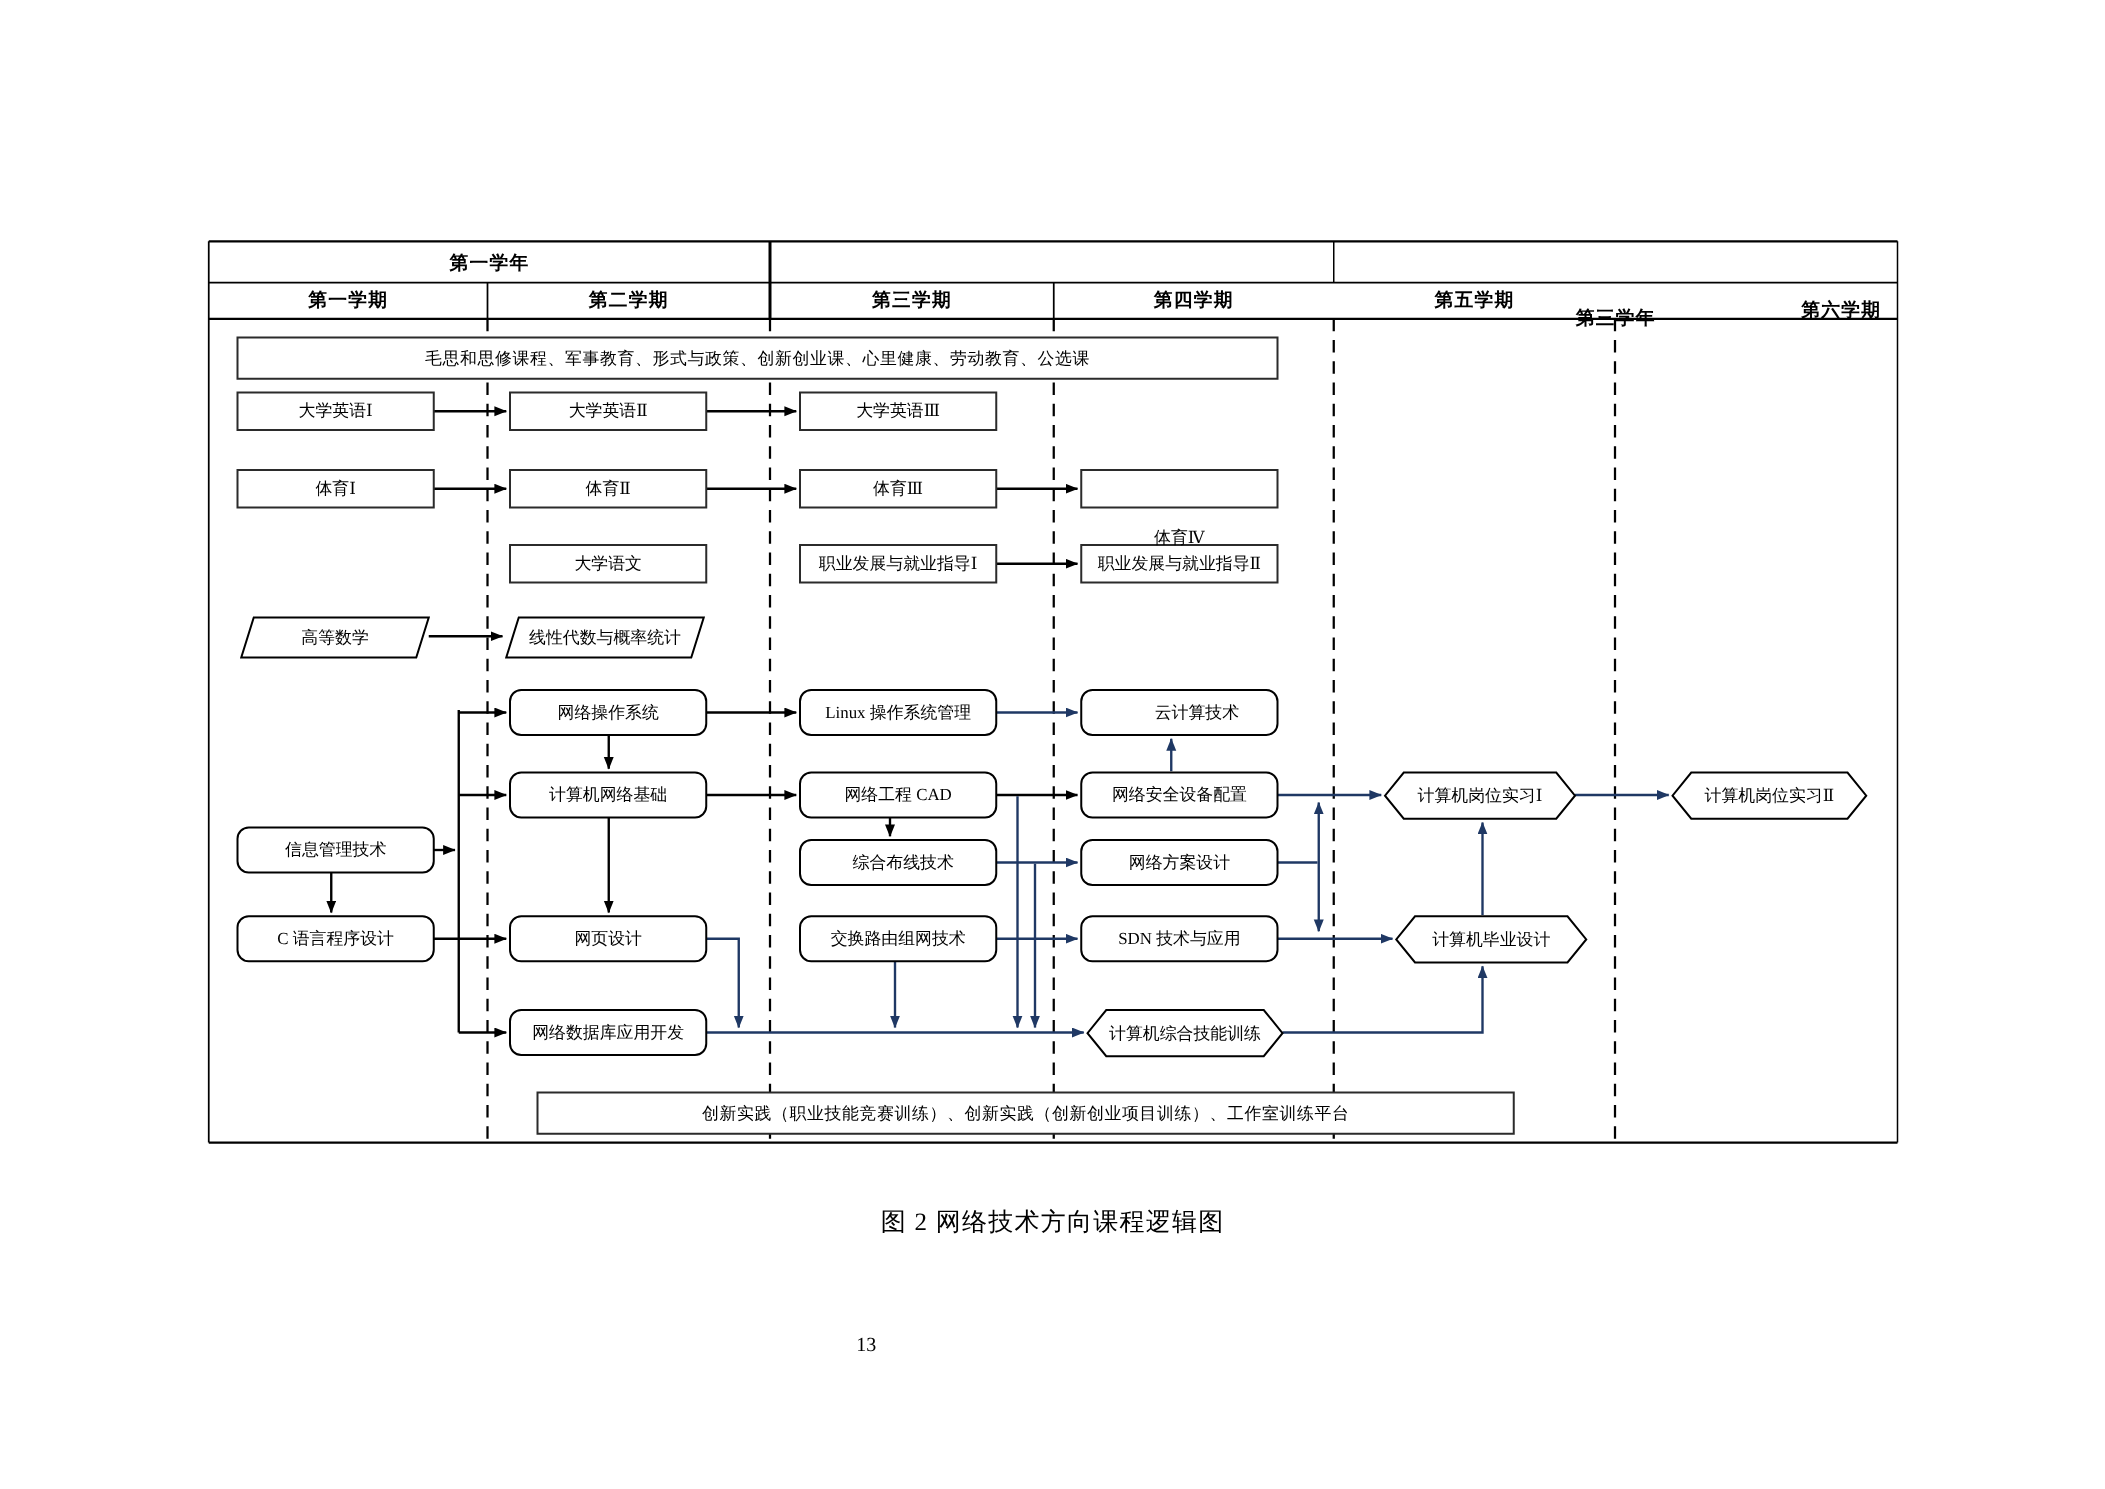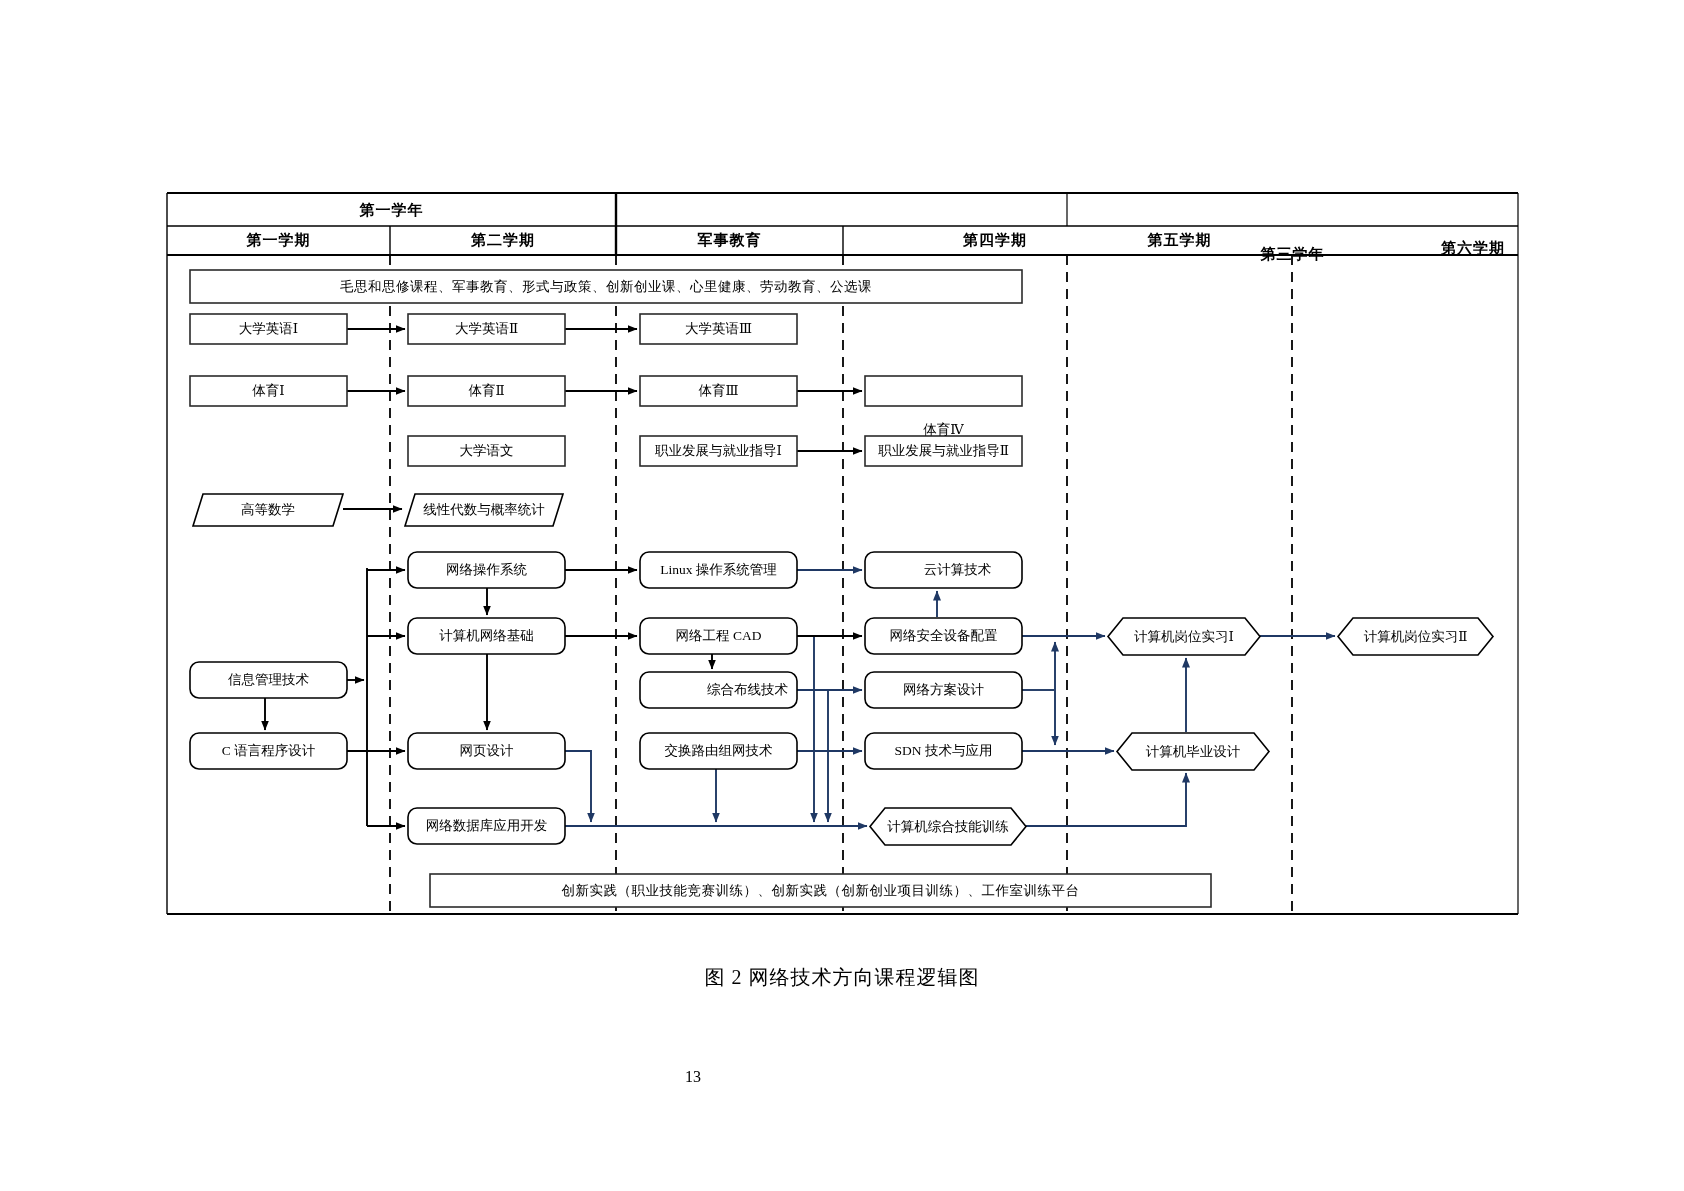--- a/index.html
+++ b/index.html
@@ -122,22 +122,22 @@
         <polygon points="885,808 1011,808 1026,826.5 1011,845 885,845 870,826.5" stroke="#000" fill="#ffffff" stroke-width="1.6"></polygon>
         <rect x="430" y="874" width="781" height="33" stroke="#2b2b2b" fill="#ffffff" stroke-width="1.6"></rect>
       </g>
   </svg>
 
   <div class="hcell" style="left:167px;top:194px;width:449px;height:32px;">第一学年</div>
   <div class="hcell" style="left:1067px;top:194px;width:451px;height:32px;margin-top:44px;">第三学年</div>
 
   <div class="hcell" style="left:167px;top:226px;width:223px;height:29px;">第一学期</div>
   <div class="hcell" style="left:390px;top:226px;width:226px;height:29px;">第二学期</div>
-  <div class="hcell" style="left:616px;top:226px;width:227px;height:29px;">军事教育</div>
-  <div class="hcell" style="left:843px;top:226px;width:224px;height:29px;padding-left:40px;">第四学期</div>
+  <div class="hcell" style="left:616px;top:226px;width:227px;height:29px;">第三学期</div>
+  <div class="hcell" style="left:843px;top:226px;width:224px;height:29px;">第四学期</div>
   <div class="hcell" style="left:1067px;top:226px;width:225px;height:29px;">第五学期</div>
   <div class="hcell" style="left:1360px;top:226px;width:226px;height:45px;">第六学期</div>
 
   <div id="labels-layer">
       <div class="node-label banner-label" style="left: 190px; top: 270px; width: 832px; height: 33px;">毛思和思修课程、军事教育、形式与政策、创新创业课、心里健康、劳动教育、公选课</div>
       <div class="node-label" style="left: 190px; top: 314px; width: 157px; height: 30px;">大学英语Ⅰ</div>
       <div class="node-label" style="left: 408px; top: 314px; width: 157px; height: 30px;">大学英语Ⅱ</div>
       <div class="node-label" style="left: 640px; top: 314px; width: 157px; height: 30px;">大学英语Ⅲ</div>
       <div class="node-label" style="left: 190px; top: 376px; width: 157px; height: 30px;">体育Ⅰ</div>
       <div class="node-label" style="left: 408px; top: 376px; width: 157px; height: 30px;">体育Ⅱ</div>
@@ -148,21 +148,21 @@
       <div class="node-label" style="left: 865px; top: 436px; width: 157px; height: 30px;">职业发展与就业指导Ⅱ</div>
       <div class="node-label" style="left: 193px; top: 494px; width: 150px; height: 32px;">高等数学</div>
       <div class="node-label" style="left: 405px; top: 494px; width: 158px; height: 32px;">线性代数与概率统计</div>
       <div class="node-label" style="left: 408px; top: 552px; width: 157px; height: 36px;">网络操作系统</div>
       <div class="node-label" style="left: 640px; top: 552px; width: 157px; height: 36px;">Linux 操作系统管理</div>
       <div class="node-label" style="left: 865px; top: 552px; width: 185px; height: 36px;">云计算技术</div>
       <div class="node-label" style="left: 408px; top: 618px; width: 157px; height: 36px;">计算机网络基础</div>
       <div class="node-label" style="left: 640px; top: 618px; width: 157px; height: 36px;">网络工程 CAD</div>
       <div class="node-label" style="left: 865px; top: 618px; width: 157px; height: 36px;">网络安全设备配置</div>
       <div class="node-label" style="left: 190px; top: 662px; width: 157px; height: 36px;">信息管理技术</div>
-      <div class="node-label" style="left: 669px; top: 672px; width: 157px; height: 36px;">综合布线技术</div>
+      <div class="node-label" style="left: 644px; top: 672px; width: 157px; height: 36px;">综合布线技术</div>
       <div class="node-label" style="left: 865px; top: 672px; width: 157px; height: 36px;">网络方案设计</div>
       <div class="node-label" style="left: 190px; top: 733px; width: 157px; height: 36px;">C 语言程序设计</div>
       <div class="node-label" style="left: 408px; top: 733px; width: 157px; height: 36px;">网页设计</div>
       <div class="node-label" style="left: 640px; top: 733px; width: 157px; height: 36px;">交换路由组网技术</div>
       <div class="node-label" style="left: 865px; top: 733px; width: 157px; height: 36px;">SDN 技术与应用</div>
       <div class="node-label" style="left: 408px; top: 808px; width: 157px; height: 36px;">网络数据库应用开发</div>
       <div class="node-label" style="left: 1108px; top: 618px; width: 152px; height: 37px;">计算机岗位实习Ⅰ</div>
       <div class="node-label" style="left: 1338px; top: 618px; width: 155px; height: 37px;">计算机岗位实习Ⅱ</div>
       <div class="node-label" style="left: 1117px; top: 733px; width: 152px; height: 37px;">计算机毕业设计</div>
       <div class="node-label" style="left: 870px; top: 808px; width: 156px; height: 37px;">计算机综合技能训练</div>

